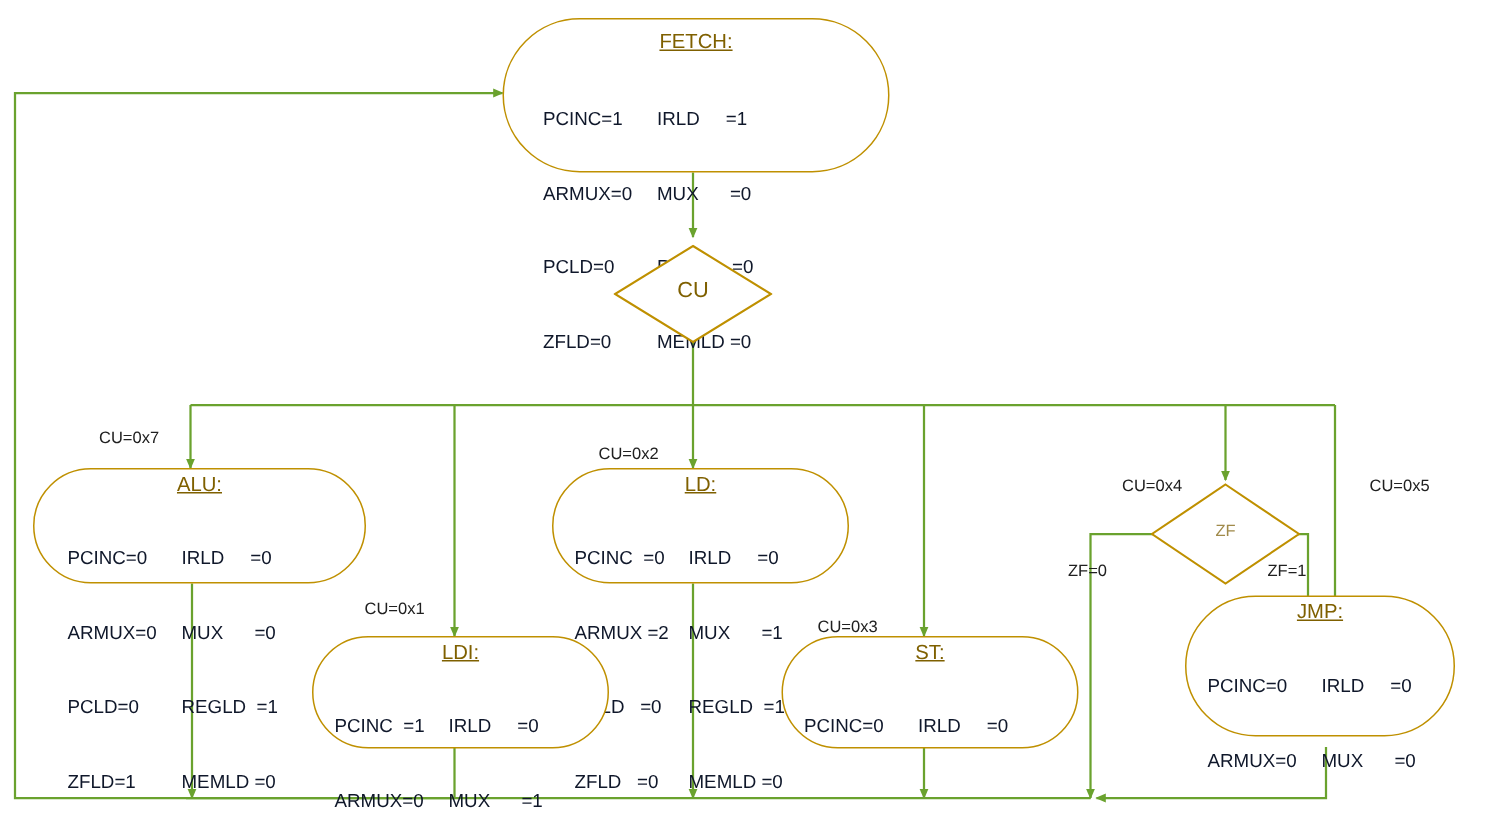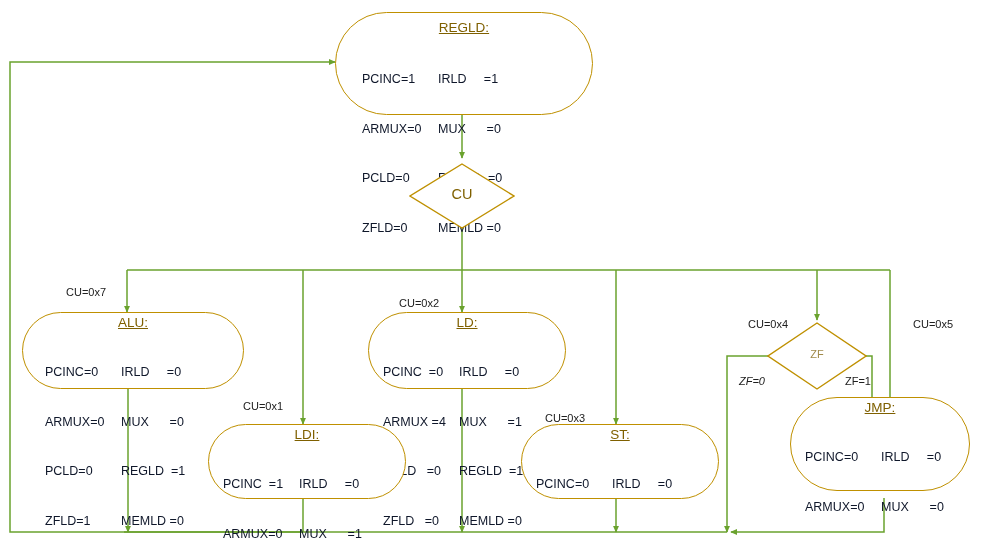--- a/index.html
+++ b/index.html
@@ -129,21 +129,21 @@
       <path d="M884,498 L884,532 L731,532" marker-end="url(#ah)"></path>
 
       <path d="M303,532 L10,532 L10,62 L335,62" marker-end="url(#ah)"></path>
 
       <path d="M727,532 L124,532"></path>
 
     </g>
   </svg>
 
   <div class="node" style="left:335px; top:12px; width:258px; height:103px;">
-    <div class="node-title">REGLD:</div>
+    <div class="node-title">FETCH:</div>
     <div class="node-body">
       <div class="node-row"><span class="col-a">PCINC=1</span><span class="col-b">IRLD     =1</span></div>
       <div class="node-row"><span class="col-a">ARMUX=0</span><span class="col-b">MUX      =0</span></div>
       <div class="node-row"><span class="col-a">PCLD=0</span><span class="col-b">REGLD  =0</span></div>
       <div class="node-row"><span class="col-a">ZFLD=0</span><span class="col-b">MEMLD =0</span></div>
     </div>
   </div>
 
   <div class="node" style="left:22px; top:312px; width:222px; height:77px;">
     <div class="node-title" style="margin-top:2px;">ALU:</div>
@@ -152,21 +152,21 @@
       <div class="node-row"><span class="col-a">ARMUX=0</span><span class="col-b">MUX      =0</span></div>
       <div class="node-row"><span class="col-a">PCLD=0</span><span class="col-b">REGLD  =1</span></div>
       <div class="node-row"><span class="col-a">ZFLD=1</span><span class="col-b">MEMLD =0</span></div>
     </div>
   </div>
 
   <div class="node" style="left:368px; top:312px; width:198px; height:77px;">
     <div class="node-title" style="margin-top:2px;">LD:</div>
     <div class="node-body" style="margin-top:1px; padding-left:14px;">
       <div class="node-row"><span class="col-a">PCINC  =0</span><span class="col-b">IRLD     =0</span></div>
-      <div class="node-row"><span class="col-a">ARMUX =4</span><span class="col-b">MUX      =1</span></div>
+      <div class="node-row"><span class="col-a">ARMUX =2</span><span class="col-b">MUX      =1</span></div>
       <div class="node-row"><span class="col-a">PCLD   =0</span><span class="col-b">REGLD  =1</span></div>
       <div class="node-row"><span class="col-a">ZFLD   =0</span><span class="col-b">MEMLD =0</span></div>
     </div>
   </div>
 
   <div class="node" style="left:208px; top:424px; width:198px; height:75px;">
     <div class="node-title" style="margin-top:2px;">LDI:</div>
     <div class="node-body" style="margin-top:1px; padding-left:14px;">
       <div class="node-row"><span class="col-a">PCINC  =1</span><span class="col-b">IRLD     =0</span></div>
       <div class="node-row"><span class="col-a">ARMUX=0</span><span class="col-b">MUX      =1</span></div>
@@ -207,16 +207,16 @@
     </svg>
     <div class="diamond-label" style="top:26px; font-size:11px; color:#a08a4a;">ZF</div>
   </div>
 
   <div class="edge-label" style="left:66px; top:286px;">CU=0x7</div>
   <div class="edge-label" style="left:243px; top:400px;">CU=0x1</div>
   <div class="edge-label" style="left:383px; top:297px;margin-left:16px;">CU=0x2</div>
   <div class="edge-label" style="left:545px; top:412px;">CU=0x3</div>
   <div class="edge-label" style="left:748px; top:318px;">CU=0x4</div>
   <div class="edge-label" style="left:913px; top:318px;">CU=0x5</div>
-  <div class="edge-label" style="left:739px; top:375px;font-style:italic;">ZF=0</div>
+  <div class="edge-label" style="left:712px; top:375px;">ZF=0</div>
   <div class="edge-label" style="left:845px; top:375px;">ZF=1</div>
 
 </div>
 
 </body></html>

